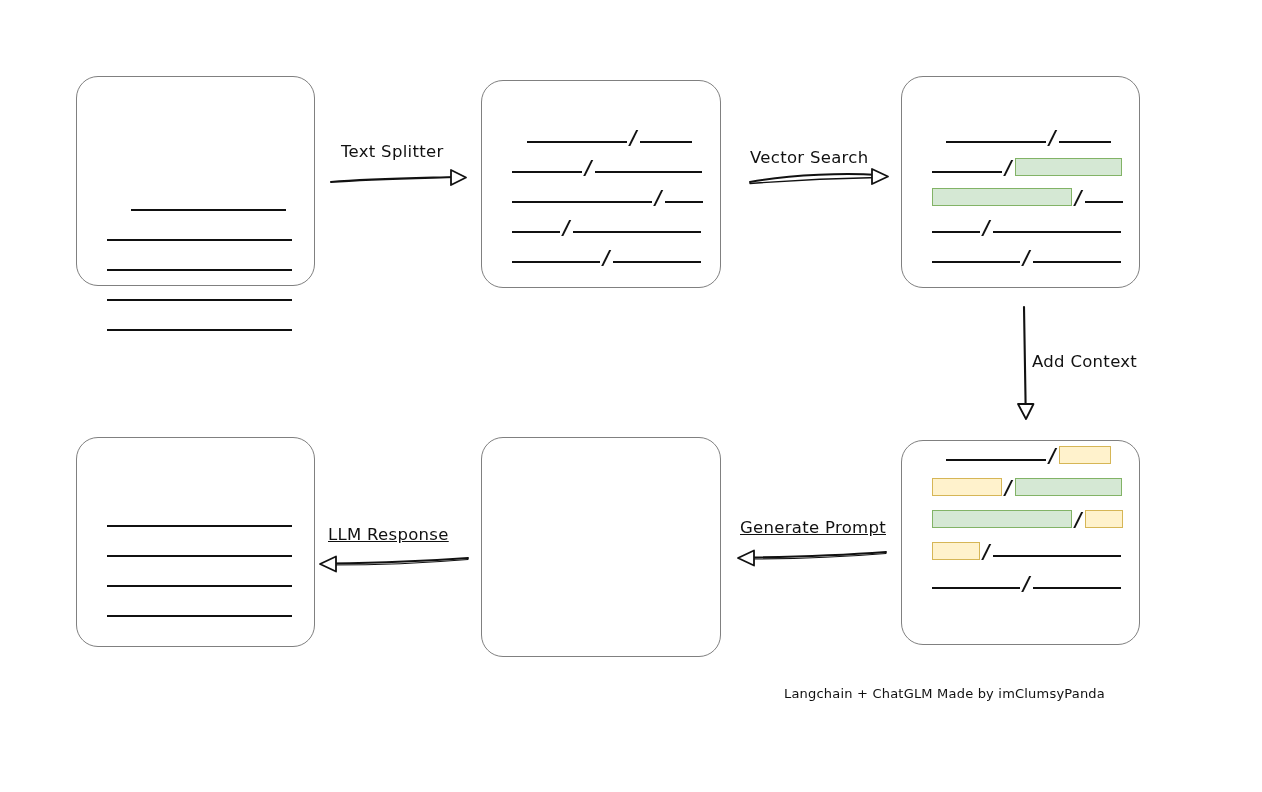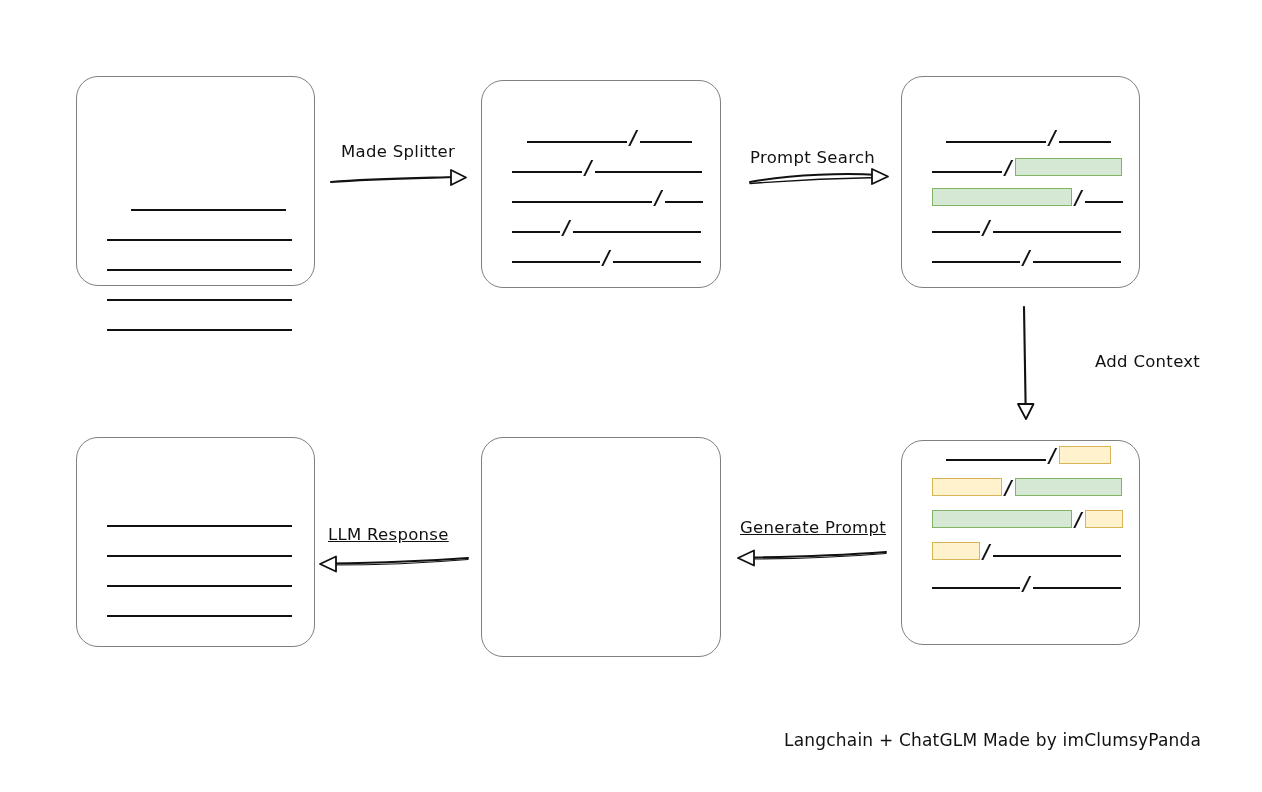--- a/index.html
+++ b/index.html
@@ -92,25 +92,24 @@
     white-space: nowrap;
   }
   .arrow-svg {
     position: absolute;
     overflow: visible;
   }
 
   
   .footer {
     position: absolute;
-    font-size: 17px;
+    font-size: 13px;
     letter-spacing: .2px;
     color: #111111;
     white-space: nowrap;
-    margin-top: 44px;
   }
 </style>
 </head>
 <body>
 
 <div class="canvas">
 
   <div class="doc-box" style="left:76px; top:76px; width:239px; height:210px;">
     <div class="doc-inner" id="rows-source_document">
         <div class="row indent" style="top: 118px;">
@@ -124,21 +123,21 @@
         </div>
         <div class="row" style="top: 208px;">
           <span class="seg" style="width: 185px;"></span>
         </div>
         <div class="row" style="top: 238px;">
           <span class="seg" style="width: 185px;"></span>
         </div>
       </div>
   </div>
 
-  <div class="arrow-label" style="left:341px; top:142px;">Made Splitter</div>
+  <div class="arrow-label" style="left:341px; top:142px;">Text Splitter</div>
   <svg class="arrow-svg" style="left:330px; top:166px;" width="140" height="24" viewBox="0 0 140 24">
     <path d="M1,16 C40,13 95,12 126,11" fill="none" stroke="#111" stroke-width="2.1" stroke-linecap="round"></path>
     <path d="M121,4 L136,11.5 L121,19 Z" fill="#ffffff" stroke="#111" stroke-width="1.8" stroke-linejoin="round"></path>
   </svg>
 
   <div class="doc-box" style="left:481px; top:80px; width:240px; height:208px;">
     <div class="doc-inner" id="rows-split_chunks">
         <div class="row indent" style="top: 46px;">
           <span class="seg" style="width: 100px;"></span>
           <span class="slash">/</span>
@@ -160,21 +159,21 @@
           <span class="seg" style="width: 128px;"></span>
         </div>
         <div class="row" style="top: 166px;">
           <span class="seg" style="width: 88px;"></span>
           <span class="slash">/</span>
           <span class="seg" style="width: 88px;"></span>
         </div>
       </div>
   </div>
 
-  <div class="arrow-label" style="left:750px; top:148px;">Prompt Search</div>
+  <div class="arrow-label" style="left:750px; top:148px;">Vector Search</div>
   <svg class="arrow-svg" style="left:748px; top:166px;" width="144" height="26" viewBox="0 0 144 26">
     <path d="M2,16 C45,8 100,7 130,9" fill="none" stroke="#111" stroke-width="2" stroke-linecap="round"></path>
     <path d="M2,17.5 C48,14 102,12 130,11.5" fill="none" stroke="#111" stroke-width="1.4" stroke-linecap="round"></path>
     <path d="M124,3 L140,10.5 L124,18 Z" fill="#ffffff" stroke="#111" stroke-width="1.8" stroke-linejoin="round"></path>
   </svg>
 
   <div class="doc-box" style="left:901px; top:76px; width:239px; height:212px;">
     <div class="doc-inner" id="rows-matched_chunks">
         <div class="row indent" style="top: 50px;">
           <span class="seg" style="width: 100px;"></span>
@@ -197,21 +196,21 @@
           <span class="seg" style="width: 128px;"></span>
         </div>
         <div class="row" style="top: 170px;">
           <span class="seg" style="width: 88px;"></span>
           <span class="slash">/</span>
           <span class="seg" style="width: 88px;"></span>
         </div>
       </div>
   </div>
 
-  <div class="arrow-label" style="left:1095px; top:352px;">Add Context</div>
+  <div class="arrow-label" style="left:1032px; top:352px;">Add Context</div>
   <svg class="arrow-svg" style="left:1010px; top:305px;" width="30" height="115" viewBox="0 0 30 115">
     <path d="M14,2 C14.8,40 15.2,70 15.6,101" fill="none" stroke="#111" stroke-width="2.1" stroke-linecap="round"></path>
     <path d="M8,99 L16,114 L23.5,99 Z" fill="#ffffff" stroke="#111" stroke-width="1.8" stroke-linejoin="round"></path>
   </svg>
 
   <div class="doc-box" style="left:76px; top:437px; width:239px; height:210px;">
 
     <div class="doc-inner" id="rows-answer">
         <div class="row" style="top: 73px;">
           <span class="seg" style="width: 185px;"></span>

